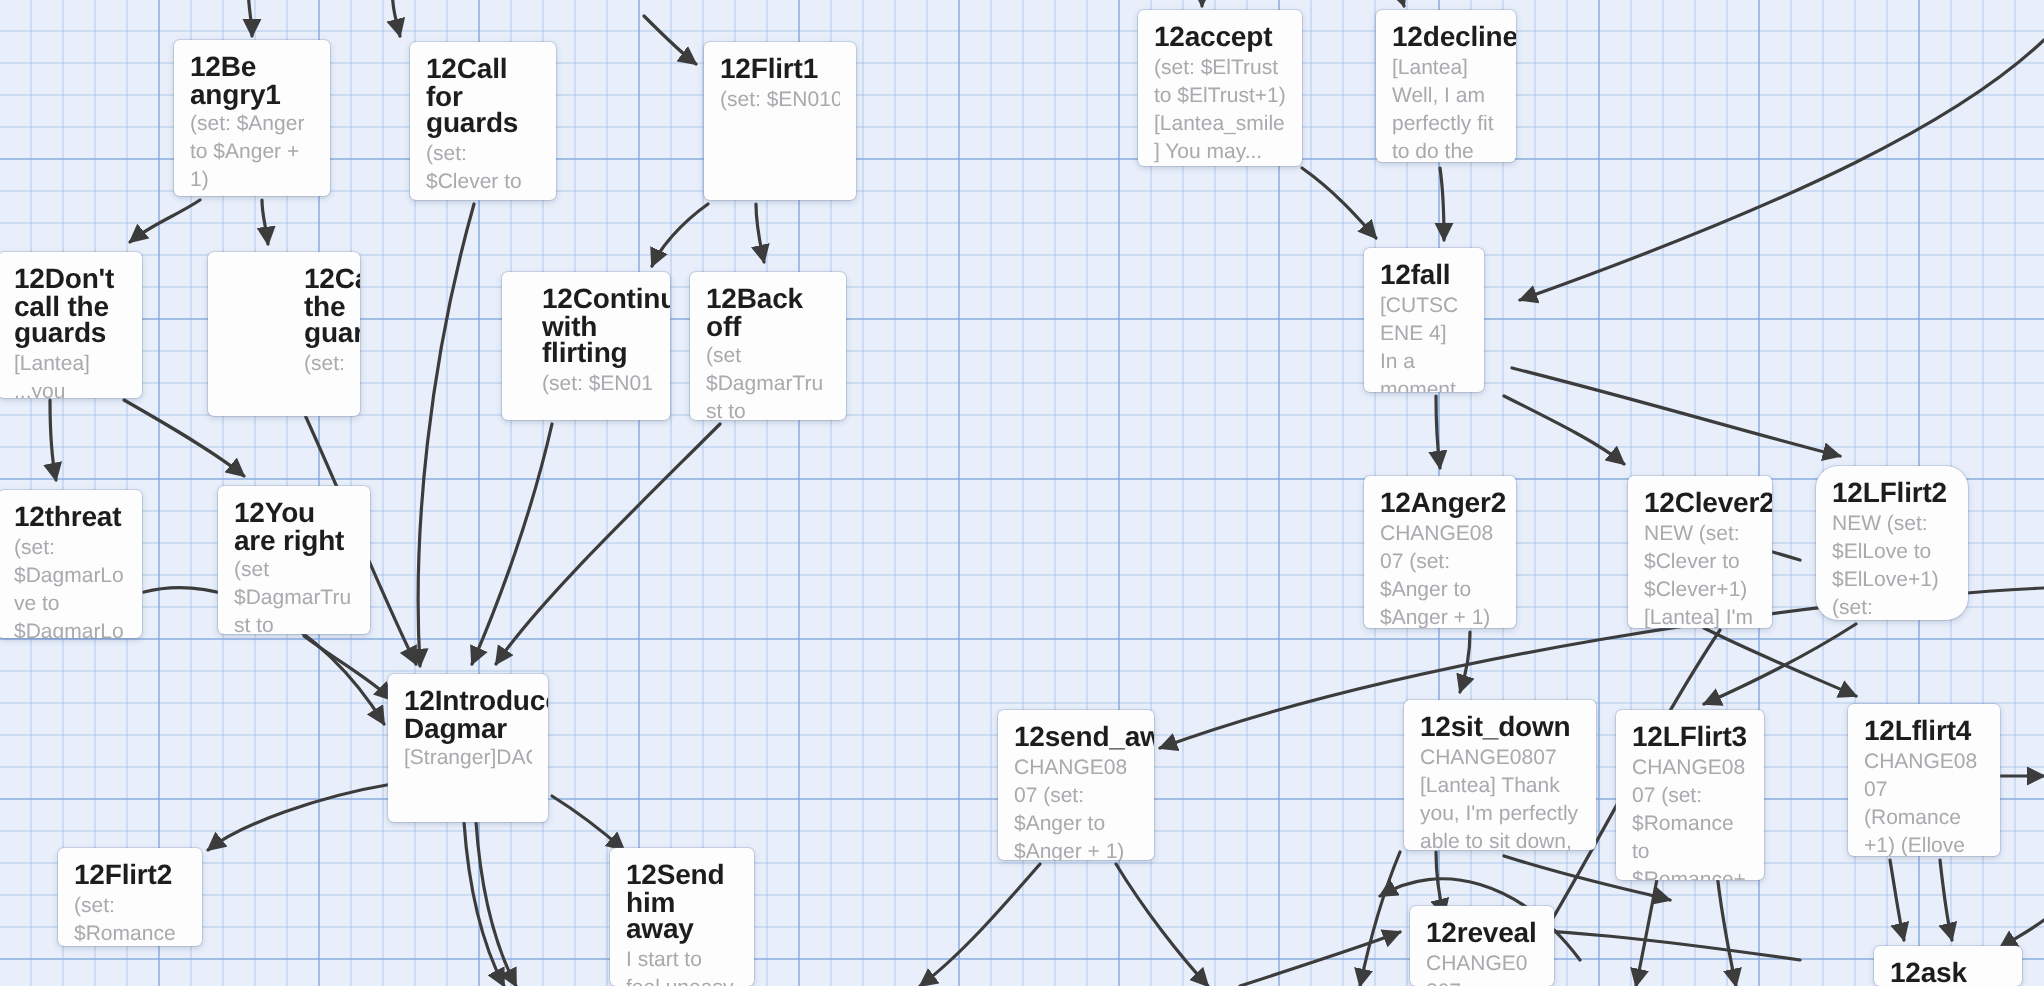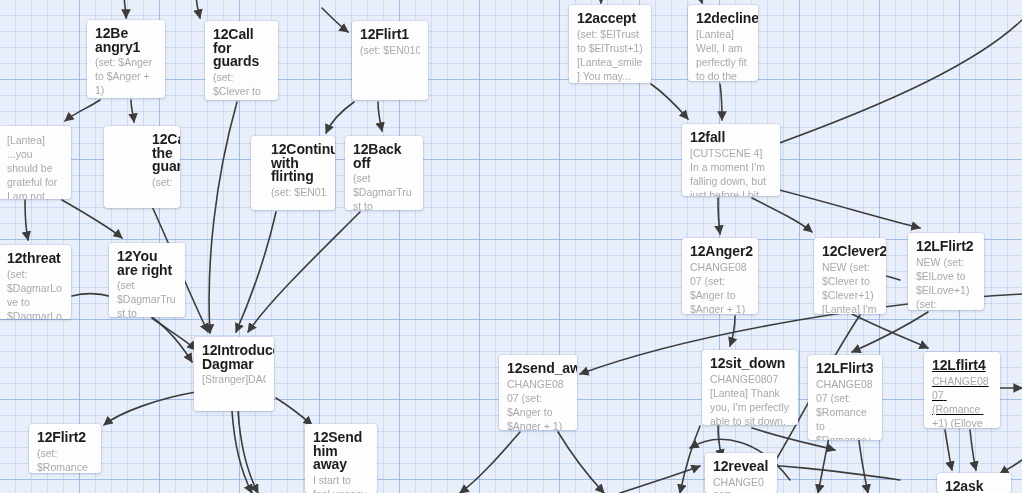--- a/index.html
+++ b/index.html
@@ -137,75 +137,76 @@
       </div>
       <div class="node" style="left: 569px; top: 5px; width: 82px; height: 78px;">
         <div class="node-title">12accept</div>
         <div class="node-body">(set: $ElTrust to $ElTrust+1) [Lantea_smile] You may... [El_smile] I</div>
       </div>
       <div class="node" style="left: 688px; top: 5px; width: 70px; height: 76px;">
         <div class="node-title">12decline</div>
         <div class="node-body">[Lantea] Well, I am perfectly fit to do the task by myself. The book isn't too</div>
       </div>
       <div class="node" style="left: -1px; top: 126px; width: 72px; height: 73px;">
+        <div class="node-title">12Don't call the guards</div>
         <div class="node-body">[Lantea] ...you should be grateful for I am not calling the</div>
       </div>
       <div class="node clipright" style="left: 104px; top: 126px; width: 76px; height: 82px; padding-left: 48px;">
         <div class="node-title">12Call the guards2</div>
         <div class="node-body">(set: $EN0102_callForG to 1) (set: $DagmarLove</div>
       </div>
       <div class="node clipright" style="left: 251px; top: 136px; width: 84px; height: 74px; padding-left: 20px;">
         <div class="node-title">12Continue with flirting</div>
         <div class="node-body">(set: $EN0102_Dagmar to $EN0102_Dagmar</div>
       </div>
       <div class="node" style="left: 345px; top: 136px; width: 78px; height: 74px;">
         <div class="node-title">12Back off</div>
         <div class="node-body">(set $DagmarTrust to $DagmarTrust +1)</div>
       </div>
-      <div class="node" style="left: 682px; top: 124px; width: 98px; height: 72px;">
+      <div class="node" style="left: 682px; top: 124px; width: 60px; height: 72px;">
         <div class="node-title">12fall</div>
         <div class="node-body">[CUTSCENE 4] In a moment I'm falling down, but just before I hit the</div>
       </div>
       <div class="node" style="left: -1px; top: 245px; width: 72px; height: 74px;">
         <div class="node-title">12threat</div>
         <div class="node-body">(set: $DagmarLove to $DagmarLove - 1)</div>
       </div>
       <div class="node" style="left: 109px; top: 243px; width: 76px; height: 74px;">
         <div class="node-title">12You are right</div>
         <div class="node-body">(set $DagmarTrust to $DagmarTrust +1)</div>
       </div>
       <div class="node" style="left: 682px; top: 238px; width: 76px; height: 76px;">
         <div class="node-title">12Anger2</div>
         <div class="node-body">CHANGE0807 (set: $Anger to $Anger + 1) [Lantea_angry] Release me,</div>
       </div>
       <div class="node" style="left: 782px; top: 238px; width: 72px; height: 76px; margin-left: 32px;">
         <div class="node-title">12Clever2</div>
         <div class="node-body">NEW (set: $Clever to $Clever+1) [Lantea] I'm all right, and I</div>
       </div>
-      <div class="node" style="left: 908px; top: 233px; width: 76px; height: 77px;">
+      <div class="node" style="left: 908px; top: 233px; width: 76px; height: 77px; border-radius: 11px;">
         <div class="node-title">12LFlirt2</div>
         <div class="node-body">NEW (set: $ElLove to $ElLove+1) (set: $Romance to $Romance+1)</div>
       </div>
       <div class="node clipright" style="left: 194px; top: 337px; width: 80px; height: 74px;">
         <div class="node-title">12Introduce Dagmar</div>
         <div class="node-body">[Stranger]DAGMAR I am Dagmar, Captain of the Border</div>
       </div>
       <div class="node" style="left: 499px; top: 355px; width: 78px; height: 75px;">
         <div class="node-title">12send_away</div>
         <div class="node-body">CHANGE0807 (set: $Anger to $Anger + 1) (set: $ElLove to $ElLove-1) (set:</div>
       </div>
       <div class="node" style="left: 690px; top: 350px; width: 96px; height: 75px; margin-left: 12px;">
         <div class="node-title">12sit_down</div>
         <div class="node-body">CHANGE0807 [Lantea] Thank you, I'm perfectly able to sit down,</div>
       </div>
       <div class="node" style="left: 808px; top: 355px; width: 74px; height: 85px;">
         <div class="node-title">12LFlirt3</div>
         <div class="node-body">CHANGE0807 (set: $Romance to $Romance+1) (set: $ElLove to</div>
       </div>
-      <div class="node" style="left: 924px; top: 352px; width: 76px; height: 76px; text-decoration: underline;">
+      <div class="node" style="left: 924px; top: 352px; width: 76px; height: 76px;">
         <div class="node-title">12Lflirt4</div>
         <div class="node-body">CHANGE0807 (Romance +1) (Ellove +1) (set: $Romance to $Romance+1)</div>
       </div>
       <div class="node" style="left: 29px; top: 424px; width: 72px; height: 49px;">
         <div class="node-title">12Flirt2</div>
         <div class="node-body">(set: $Romance to $Romance+1) [Lantea_smile] (borderline at</div>
       </div>
       <div class="node" style="left: 305px; top: 424px; width: 72px; height: 69px;">
         <div class="node-title">12Send him away</div>
         <div class="node-body">I start to feel uneasy by his presence.</div>

